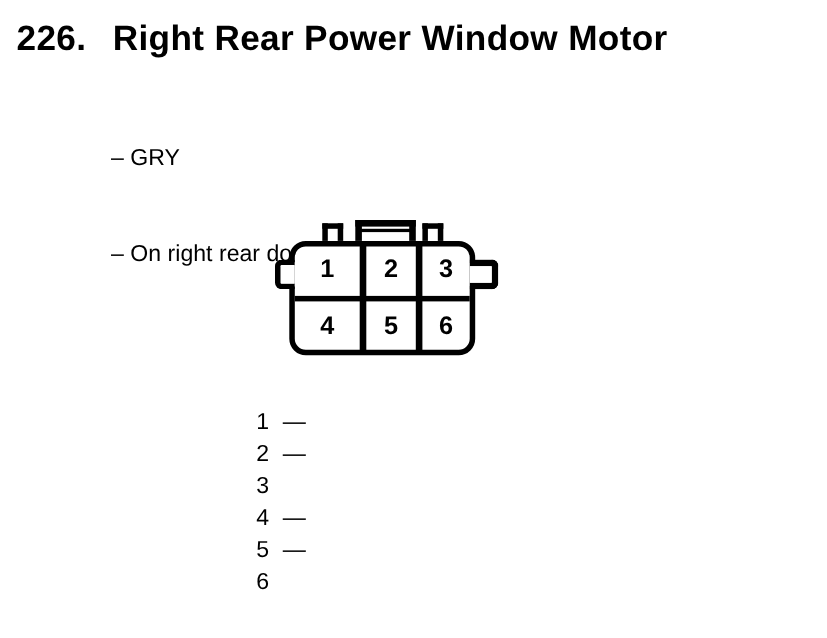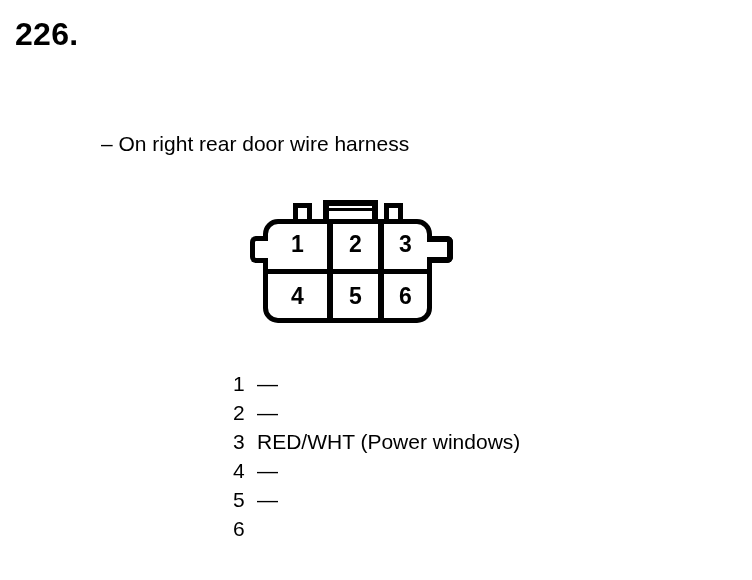--- a/index.html
+++ b/index.html
@@ -88,23 +88,25 @@
   }
   .pin-row { height: 29px; display: flex; align-items: baseline; }
   .pin-num { display: inline-block; width: 24px; }
   .pin-wire { white-space: pre; }
 </style>
 </head>
 <body>
 
 <div class="title-row">
   <span>226.</span>
+  <span>Right Rear Power Window Motor</span>
 </div>
 
 <div class="details">
+  <div>– GRY</div>
   <div>– On right rear door wire harness</div>
 </div>
 
 <div class="connector">
   <div class="c-body"></div>
   <div class="c-div-h"></div>
   <div class="c-div-v1"></div>
   <div class="c-div-v2"></div>
   <div class="c-wing-left"></div>
   <div class="c-wing-right"></div>
@@ -125,21 +127,20 @@
   <div class="pin-row">
     <span class="pin-num">1</span>
     <span class="pin-wire">—</span>
   </div>
   <div class="pin-row">
     <span class="pin-num">2</span>
     <span class="pin-wire">—</span>
   </div>
   <div class="pin-row">
     <span class="pin-num">3</span>
-    <span class="pin-wire">RED/WHT (Power windows)</span>
   </div>
   <div class="pin-row">
     <span class="pin-num">4</span>
     <span class="pin-wire">—</span>
   </div>
   <div class="pin-row">
     <span class="pin-num">5</span>
     <span class="pin-wire">—</span>
   </div>
   <div class="pin-row">

